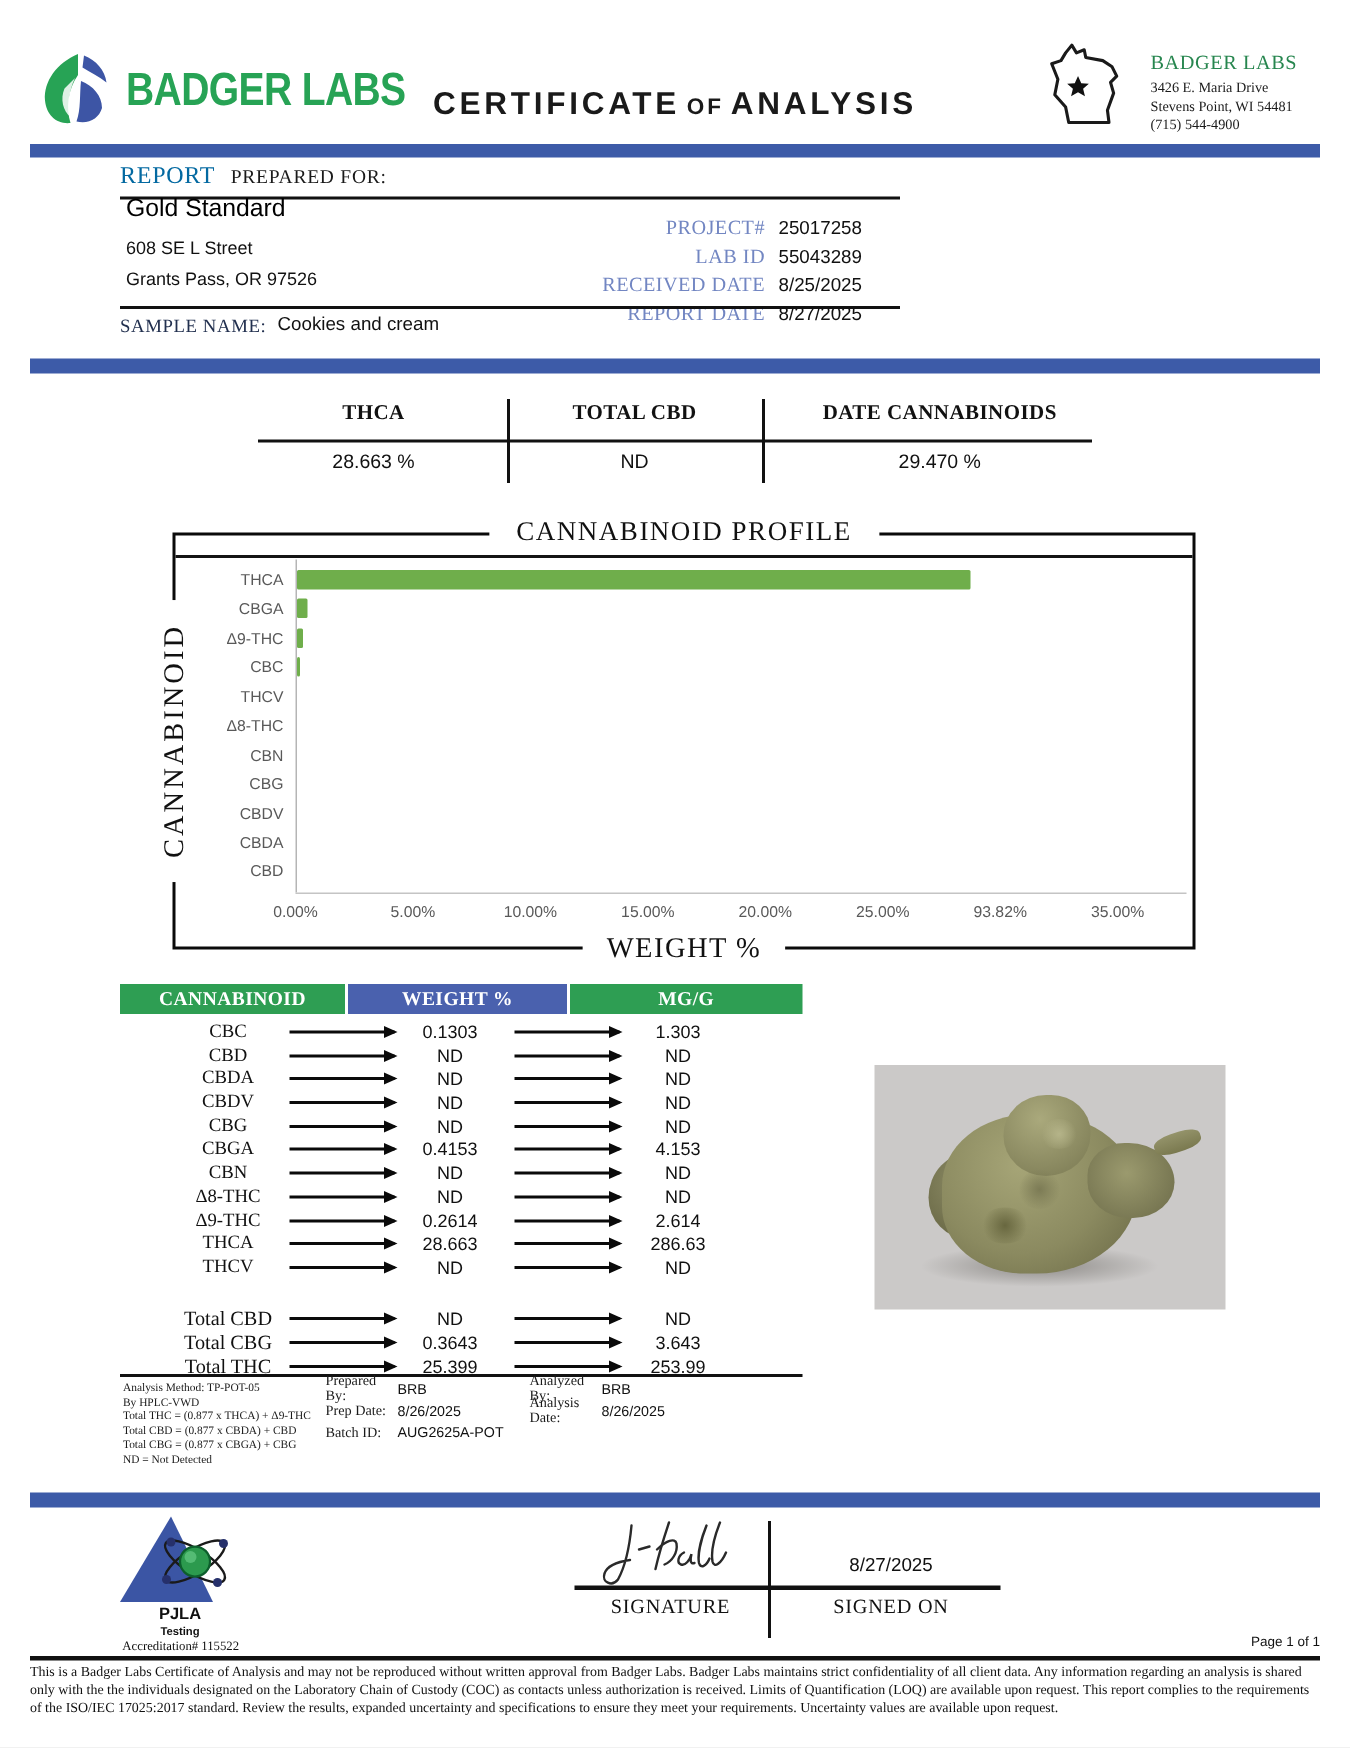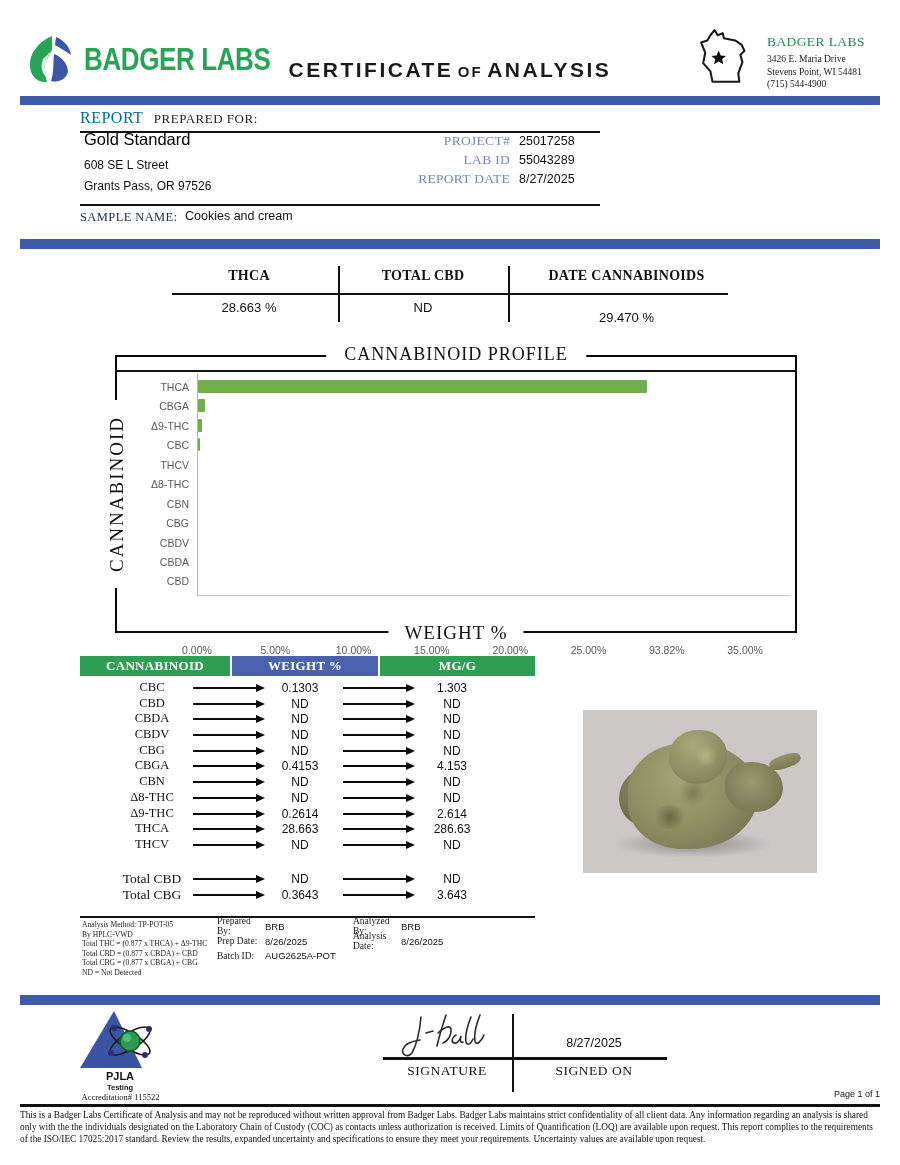--- a/index.html
+++ b/index.html
@@ -27,21 +27,21 @@
   
   .rpt-title{left:80px;top:109px;white-space:nowrap;}
   .rpt-main{font-family:"Liberation Serif",serif;font-size:16px;color:#0369a1;letter-spacing:.5px;}
   .rpt-rest{font-family:"Liberation Serif",serif;font-size:13px;color:#1a1a1a;letter-spacing:.5px;margin-left:6px;}
   .hline{background:#111;}
   .line-a{left:80px;top:131px;width:520px;height:2px;}
   .line-b{left:80px;top:204px;width:520px;height:2px;}
   .client-name{left:84px;top:130px;font-size:16.5px;color:#000;}
   .client-a1{left:84px;top:158px;font-size:12px;}
   .client-a2{left:84px;top:179px;font-size:12px;}
-  .report-meta{left:270px;top:131px;width:330px;}
+  .report-meta{left:270px;top:142px;width:330px;}
   .meta-row{display:flex;height:19.2px;align-items:center;}
   .meta-label{flex:0 0 240px;text-align:right;font-family:"Liberation Serif",serif;font-size:13.5px;color:#7286c2;letter-spacing:.3px;}
   .meta-value{margin-left:9px;font-size:12.5px;color:#111;}
   .sample-label{left:80px;top:210px;font-family:"Liberation Serif",serif;font-size:12.5px;color:#22304f;letter-spacing:.4px;}
   .sample-value{left:185px;top:209px;font-size:12.5px;color:#111;}
 
   
   .summary{left:160px;top:264px;width:585px;height:60px;}
   .sum-head,.sum-val{position:absolute;text-align:center;}
   .sum-head{top:4px;font-family:"Liberation Serif",serif;font-weight:bold;font-size:14px;letter-spacing:.3px;}
@@ -57,21 +57,21 @@
                 padding:3px 16px;font-family:"Liberation Serif",serif;font-size:19px;letter-spacing:2px;white-space:nowrap;color:#111;}
   .chart-xlabel{position:absolute;bottom:-13px;left:50%;transform:translateX(-50%);background:#fff;
                 padding:0 16px;font-family:"Liberation Serif",serif;font-size:19px;letter-spacing:1px;white-space:nowrap;color:#111;}
   .inner-top-line{position:absolute;top:13px;left:0;right:0;height:1.5px;background:#141414;}
   .chart-rows{position:absolute;top:20px;left:0;width:100%;}
   .c-row{position:relative;height:19.45px;}
   .c-label{position:absolute;left:0;top:4px;width:72px;text-align:right;font-size:10.5px;color:#595959;}
   .c-bar{position:absolute;left:81px;top:3px;height:13px;background:#6fae4b;border-radius:1px;}
   .axis-v{position:absolute;left:80px;top:16px;height:222px;width:1px;background:#b5b5b5;}
   .axis-h{position:absolute;left:80px;top:238px;right:4px;height:1px;background:#c4c4c4;}
-  .tick{position:absolute;top:245px;width:60px;text-align:center;font-size:10.5px;color:#595959;margin-top:42px;}
+  .tick{position:absolute;top:245px;width:60px;text-align:center;font-size:10.5px;color:#595959;}
 
   
   .results{left:80px;top:656px;width:560px;height:340px;}
   .tbl-head{position:absolute;top:0;left:0;width:455px;height:20px;display:flex;}
   .th-cell{height:20px;line-height:20px;text-align:center;color:#fff;font-family:"Liberation Serif",serif;
            font-weight:bold;font-size:13px;letter-spacing:.3px;box-sizing:border-box;border-right:2px solid #fff;}
   .th-cell:last-child{border-right:none;}
   .tbl-rows{position:absolute;top:24px;left:0;width:455px;}
   .tbl-totals{position:absolute;top:215px;left:0;width:455px;}
   .t-row{position:relative;height:15.7px;}
@@ -185,41 +185,45 @@
   <div class="abs report-meta">
       <div class="meta-row">
         <div class="meta-label">PROJECT#</div>
         <div class="meta-value">25017258</div>
       </div>
       <div class="meta-row">
         <div class="meta-label">LAB ID</div>
         <div class="meta-value">55043289</div>
       </div>
       <div class="meta-row">
+        <div class="meta-label">RECEIVED DATE</div>
+        <div class="meta-value">8/25/2025</div>
+      </div>
+      <div class="meta-row">
         <div class="meta-label">REPORT DATE</div>
         <div class="meta-value">8/27/2025</div>
       </div>
     </div>
 
   <div class="abs hline line-b"></div>
   <div class="abs sample-label">SAMPLE NAME:</div>
   <div class="abs sample-value">Cookies and cream</div>
 
   <div class="abs bluebar bar2"></div>
 
   <div class="abs summary">
     <div class="sum-hline"></div>
     <div class="sum-div" style="left:178px;"></div>
     <div class="sum-div" style="left:348px;"></div>
   <div class="sum-head" style="left: 0px; width: 178px;">THCA</div>
       <div class="sum-val" style="left: 0px; width: 178px;">28.663 %</div>
       <div class="sum-head" style="left: 178px; width: 170px;">TOTAL CBD</div>
       <div class="sum-val" style="left: 178px; width: 170px;">ND</div>
       <div class="sum-head" style="left: 348px; width: 237px;">DATE CANNABINOIDS</div>
-      <div class="sum-val" style="left: 348px; width: 237px; margin-top: 10px;">29.470 %</div>
+      <div class="sum-val" style="left: 348px; width: 237px;">29.470 %</div>
     </div>
 
   <div class="abs chart-box">
     <div class="chart-title">CANNABINOID PROFILE</div>
     <div class="chart-ylabel">CANNABINOID</div>
     <div class="chart-xlabel">WEIGHT %</div>
     <div class="inner-top-line"></div>
     <div class="axis-v"></div>
     <div class="axis-h"></div>
     <div class="chart-rows">
@@ -365,20 +369,27 @@
           <div class="t-wt">ND</div>
           <div class="arrow t-arr2"></div>
           <div class="t-mg">ND</div>
         </div>
         <div class="t-row total">
           <div class="t-name">Total CBG</div>
           <div class="arrow t-arr1"></div>
           <div class="t-wt">0.3643</div>
           <div class="arrow t-arr2"></div>
           <div class="t-mg">3.643</div>
+        </div>
+        <div class="t-row total">
+          <div class="t-name">Total THC</div>
+          <div class="arrow t-arr1"></div>
+          <div class="t-wt">25.399</div>
+          <div class="arrow t-arr2"></div>
+          <div class="t-mg">253.99</div>
         </div>
       </div>
     <div class="tbl-line"></div>
     <div class="notes">
         <div class="note-line">Analysis Method: TP-POT-05</div>
         <div class="note-line">By HPLC-VWD</div>
         <div class="note-line">Total THC = (0.877 x  THCA) + Δ9-THC</div>
         <div class="note-line">Total CBD = (0.877 x  CBDA) + CBD</div>
         <div class="note-line">Total CBG = (0.877 x  CBGA) + CBG</div>
         <div class="note-line">ND = Not Detected</div>

